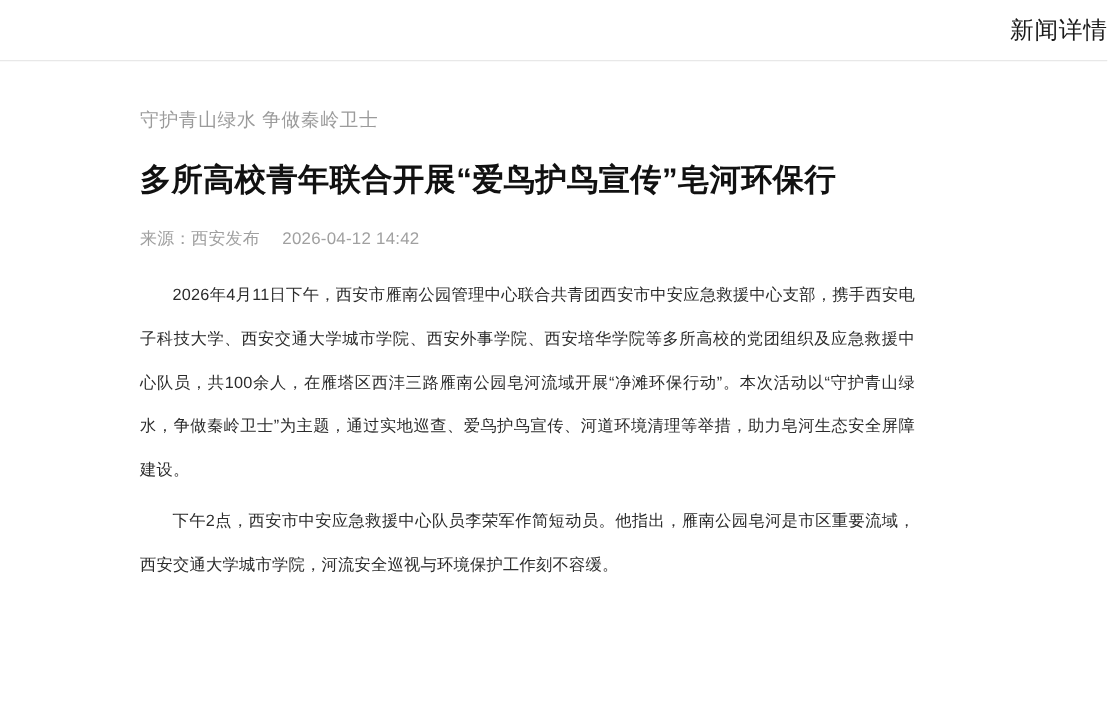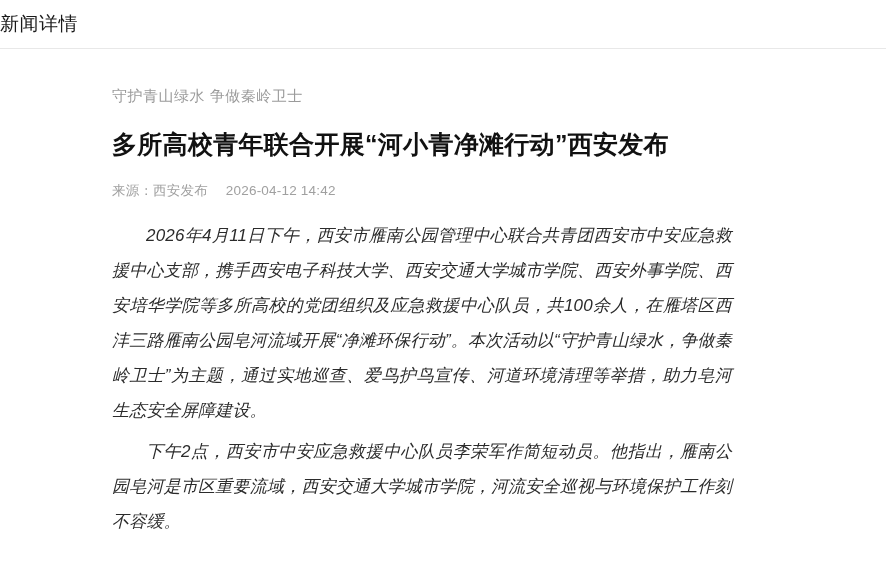--- a/index.html
+++ b/index.html
@@ -19,21 +19,21 @@
     width: 886px;
     height: 582px;
     background: #ffffff;
   }
   .topbar {
     position: relative;
     height: 48px;
     background: #ffffff;
     display: flex;
     align-items: center;
-    justify-content: flex-start;
+    justify-content: flex-end;
     border-bottom: 1px solid #e8e8e8;
   }
   .topbar-title {
     font-size: 19px;
     color: #1a1a1a;
     letter-spacing: 0.5px;
     font-weight: 400;
   }
   .article {
     padding: 0 24px 0 112px;
@@ -58,47 +58,46 @@
     font-size: 13.5px;
     color: #a0a0a0;
     letter-spacing: 0.2px;
   }
   .meta .meta-sep {
     display: inline-block;
     width: 10px;
   }
   .body-text {
     margin-top: 18px;
-    font-size: 17px;
+    font-size: 13px;
     line-height: 35px;
     color: #2b2b2b;
     letter-spacing: 0.2px;
     text-align: justify;
     max-width: 620px;
-    font-style: italic;
   }
   .body-text p {
     margin: 0 0 6px 0;
     text-indent: 2em;
   }
 </style>
 </head>
 <body>
 
 <div class="page">
 
   <div class="topbar">
     <span class="topbar-title">新闻详情</span>
   </div>
 
   <div class="article">
 
     <div class="kicker">守护青山绿水 争做秦岭卫士</div>
 
-    <h1 class="headline">多所高校青年联合开展“河小青净滩行动”西安发布</h1>
+    <h1 class="headline">多所高校青年联合开展“爱鸟护鸟宣传”皂河环保行</h1>
 
     <div class="meta">
       <span>来源：西安发布</span>
       <span class="meta-sep"></span>
       <span>2026-04-12 14:42</span>
     </div>
 
     <div class="body-text">
       <p>2026年4月11日下午，西安市雁南公园管理中心联合共青团西安市中安应急救援中心支部，携手西安电子科技大学、西安交通大学城市学院、西安外事学院、西安培华学院等多所高校的党团组织及应急救援中心队员，共100余人，在雁塔区西沣三路雁南公园皂河流域开展“净滩环保行动”。本次活动以“守护青山绿水，争做秦岭卫士”为主题，通过实地巡查、爱鸟护鸟宣传、河道环境清理等举措，助力皂河生态安全屏障建设。</p>
       <p>下午2点，西安市中安应急救援中心队员李荣军作简短动员。他指出，雁南公园皂河是市区重要流域，西安交通大学城市学院，河流安全巡视与环境保护工作刻不容缓。</p>

